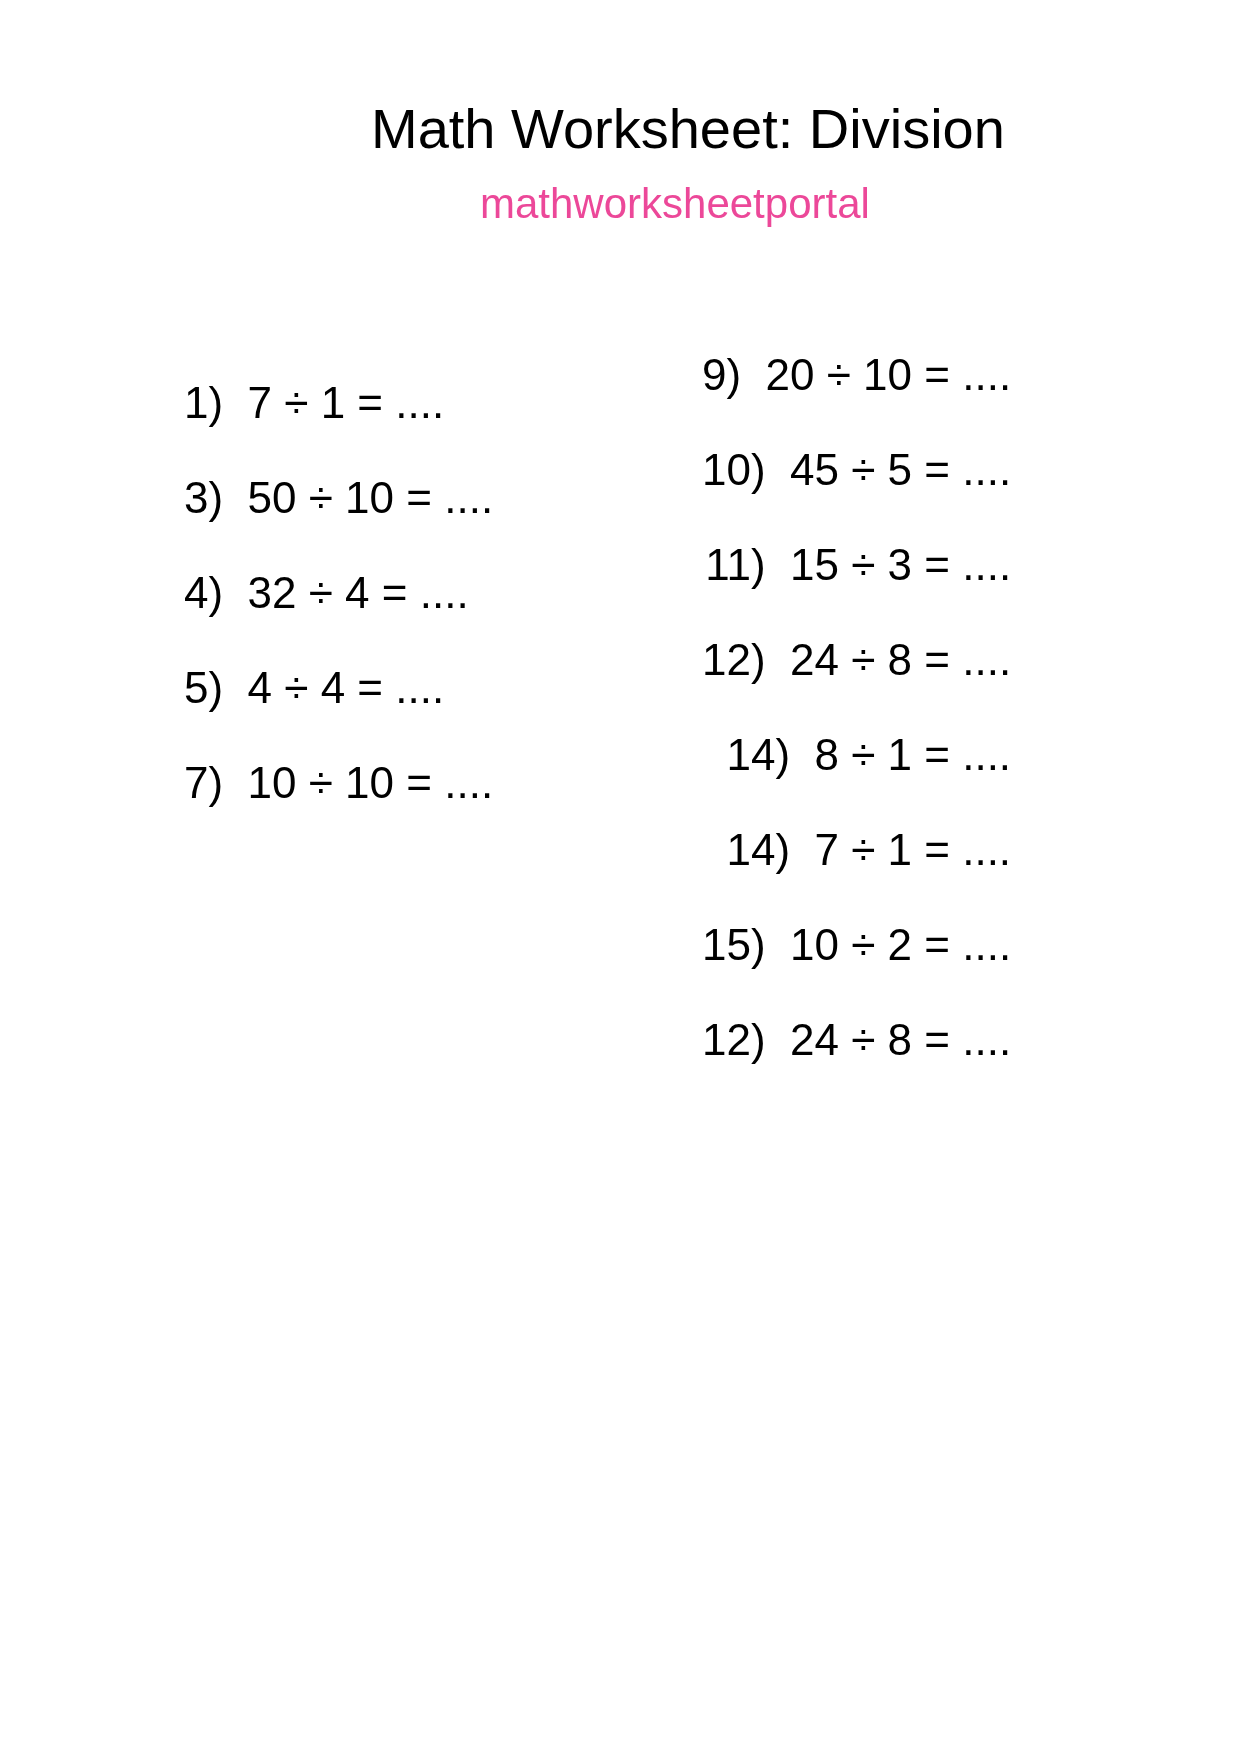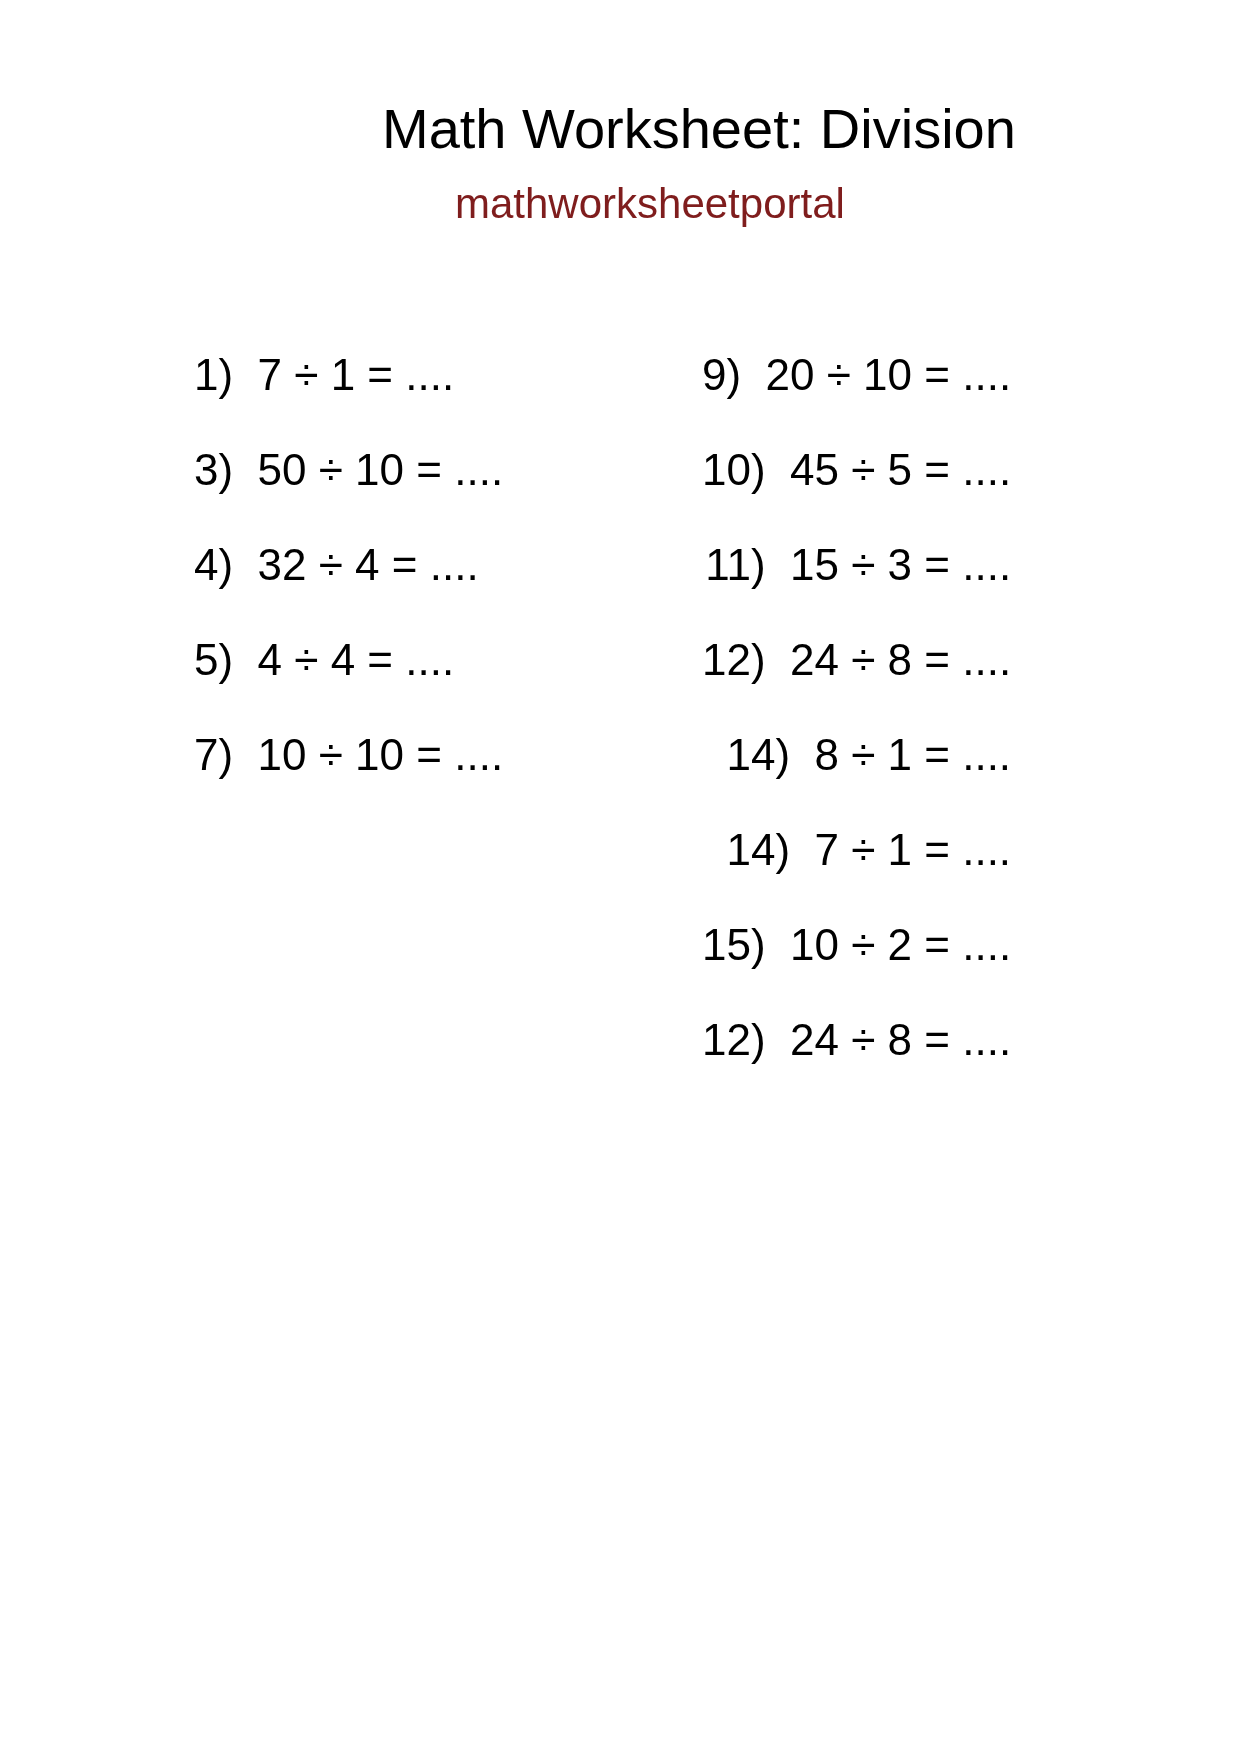--- a/index.html
+++ b/index.html
@@ -10,43 +10,43 @@
     body {
       width: 1240px;
       height: 1754px;
       position: relative;
       overflow: hidden;
       font-family: "Liberation Sans", sans-serif;
       color: #000000;
     }
     .title {
       position: absolute;
-      left: 382px;
+      left: 371px;
       top: 97px;
       font-size: 56px;
       line-height: 64px;
       white-space: nowrap;
       color: #000000;
       margin: 0;
       font-weight: normal;
     }
     .subtitle {
       position: absolute;
-      left: 455px;
+      left: 480px;
       top: 180px;
       font-size: 42px;
       line-height: 48px;
       white-space: nowrap;
-      color: #7f1d1d;
+      color: #ec4899;
     }
     .column {
       position: absolute;
       top: 349px;
     }
-    .col-left { left: 194px; }
+    .col-left { left: 184px; margin-top: 28px; }
     .col-right { left: 702px; text-align: right; }
     .problem {
       height: 95px;
       font-size: 44px;
       line-height: 52px;
       white-space: pre;
       color: #000000;
     }
   </style>
 </head>

